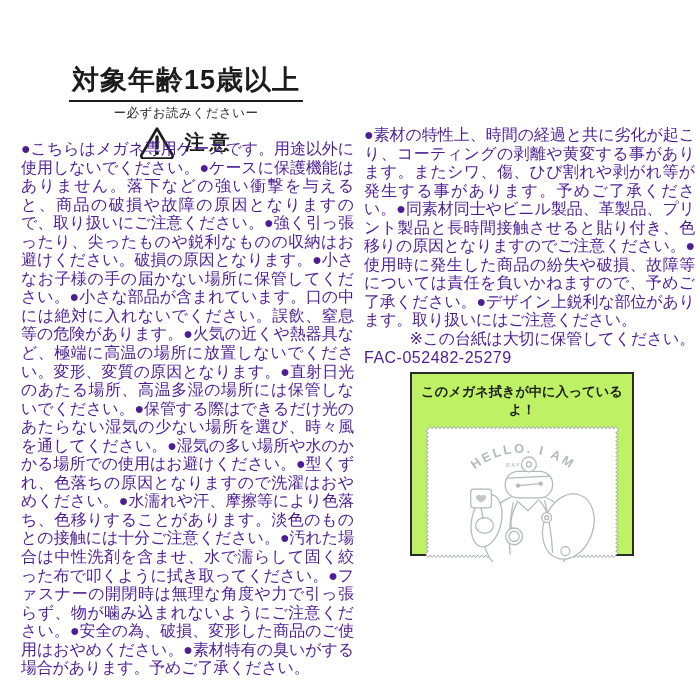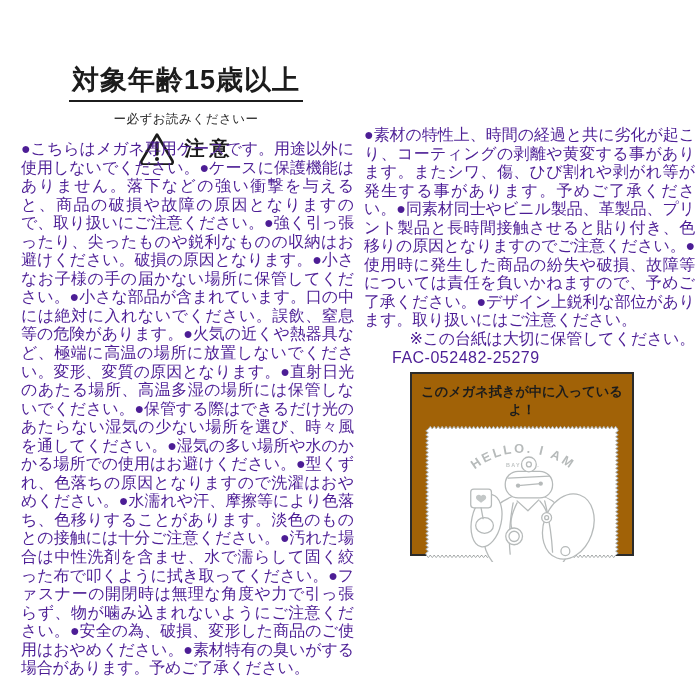--- a/index.html
+++ b/index.html
@@ -22,21 +22,21 @@
   .age-notice {
     display: inline-block;
     font-size: 27px;
     font-weight: 600;
     letter-spacing: 1px;
     border-bottom: 2px solid #1c1c1c;
     padding: 0 3px 2px 3px;
   }
   .read-notice {
     font-size: 12.5px;
-    margin-top: 9px;
+    margin-top: 3px;
     letter-spacing: 0.5px;
   }
   .caution-row {
     margin-top: 3px;
     display: flex;
     align-items: center;
     justify-content: center;
     gap: 9px;
   }
   .caution-title {
@@ -51,29 +51,29 @@
     position: absolute;
     font-size: 16px;
     line-height: 18.55px;
     letter-spacing: -0.2px;
     text-align: justify;
     color: #4c1d95;
   }
   .col-left  { left: 21px;  top: 140px; width: 333px; }
   .col-right { left: 364px; top: 126px; width: 331px; }
   .keep-notice { margin-top: 0; text-align: right; }
-  .product-code { text-align: left; letter-spacing: 0.5px; margin-left: 28px; }
+  .product-code { text-align: left; letter-spacing: 0.5px; }
 
   
   .insert-box {
     position: absolute;
     left: 410px; top: 372px;
     width: 224px; height: 184px;
     border: 2px solid #2b2b2b;
-    background: #a16207;
+    background: #bef264;
     text-align: center;
   }
   .insert-title {
     margin-top: 9px;
     font-size: 13.2px;
     font-weight: 700;
     letter-spacing: 0px;
   }
   .insert-subtitle {
     margin-top: 7px;

